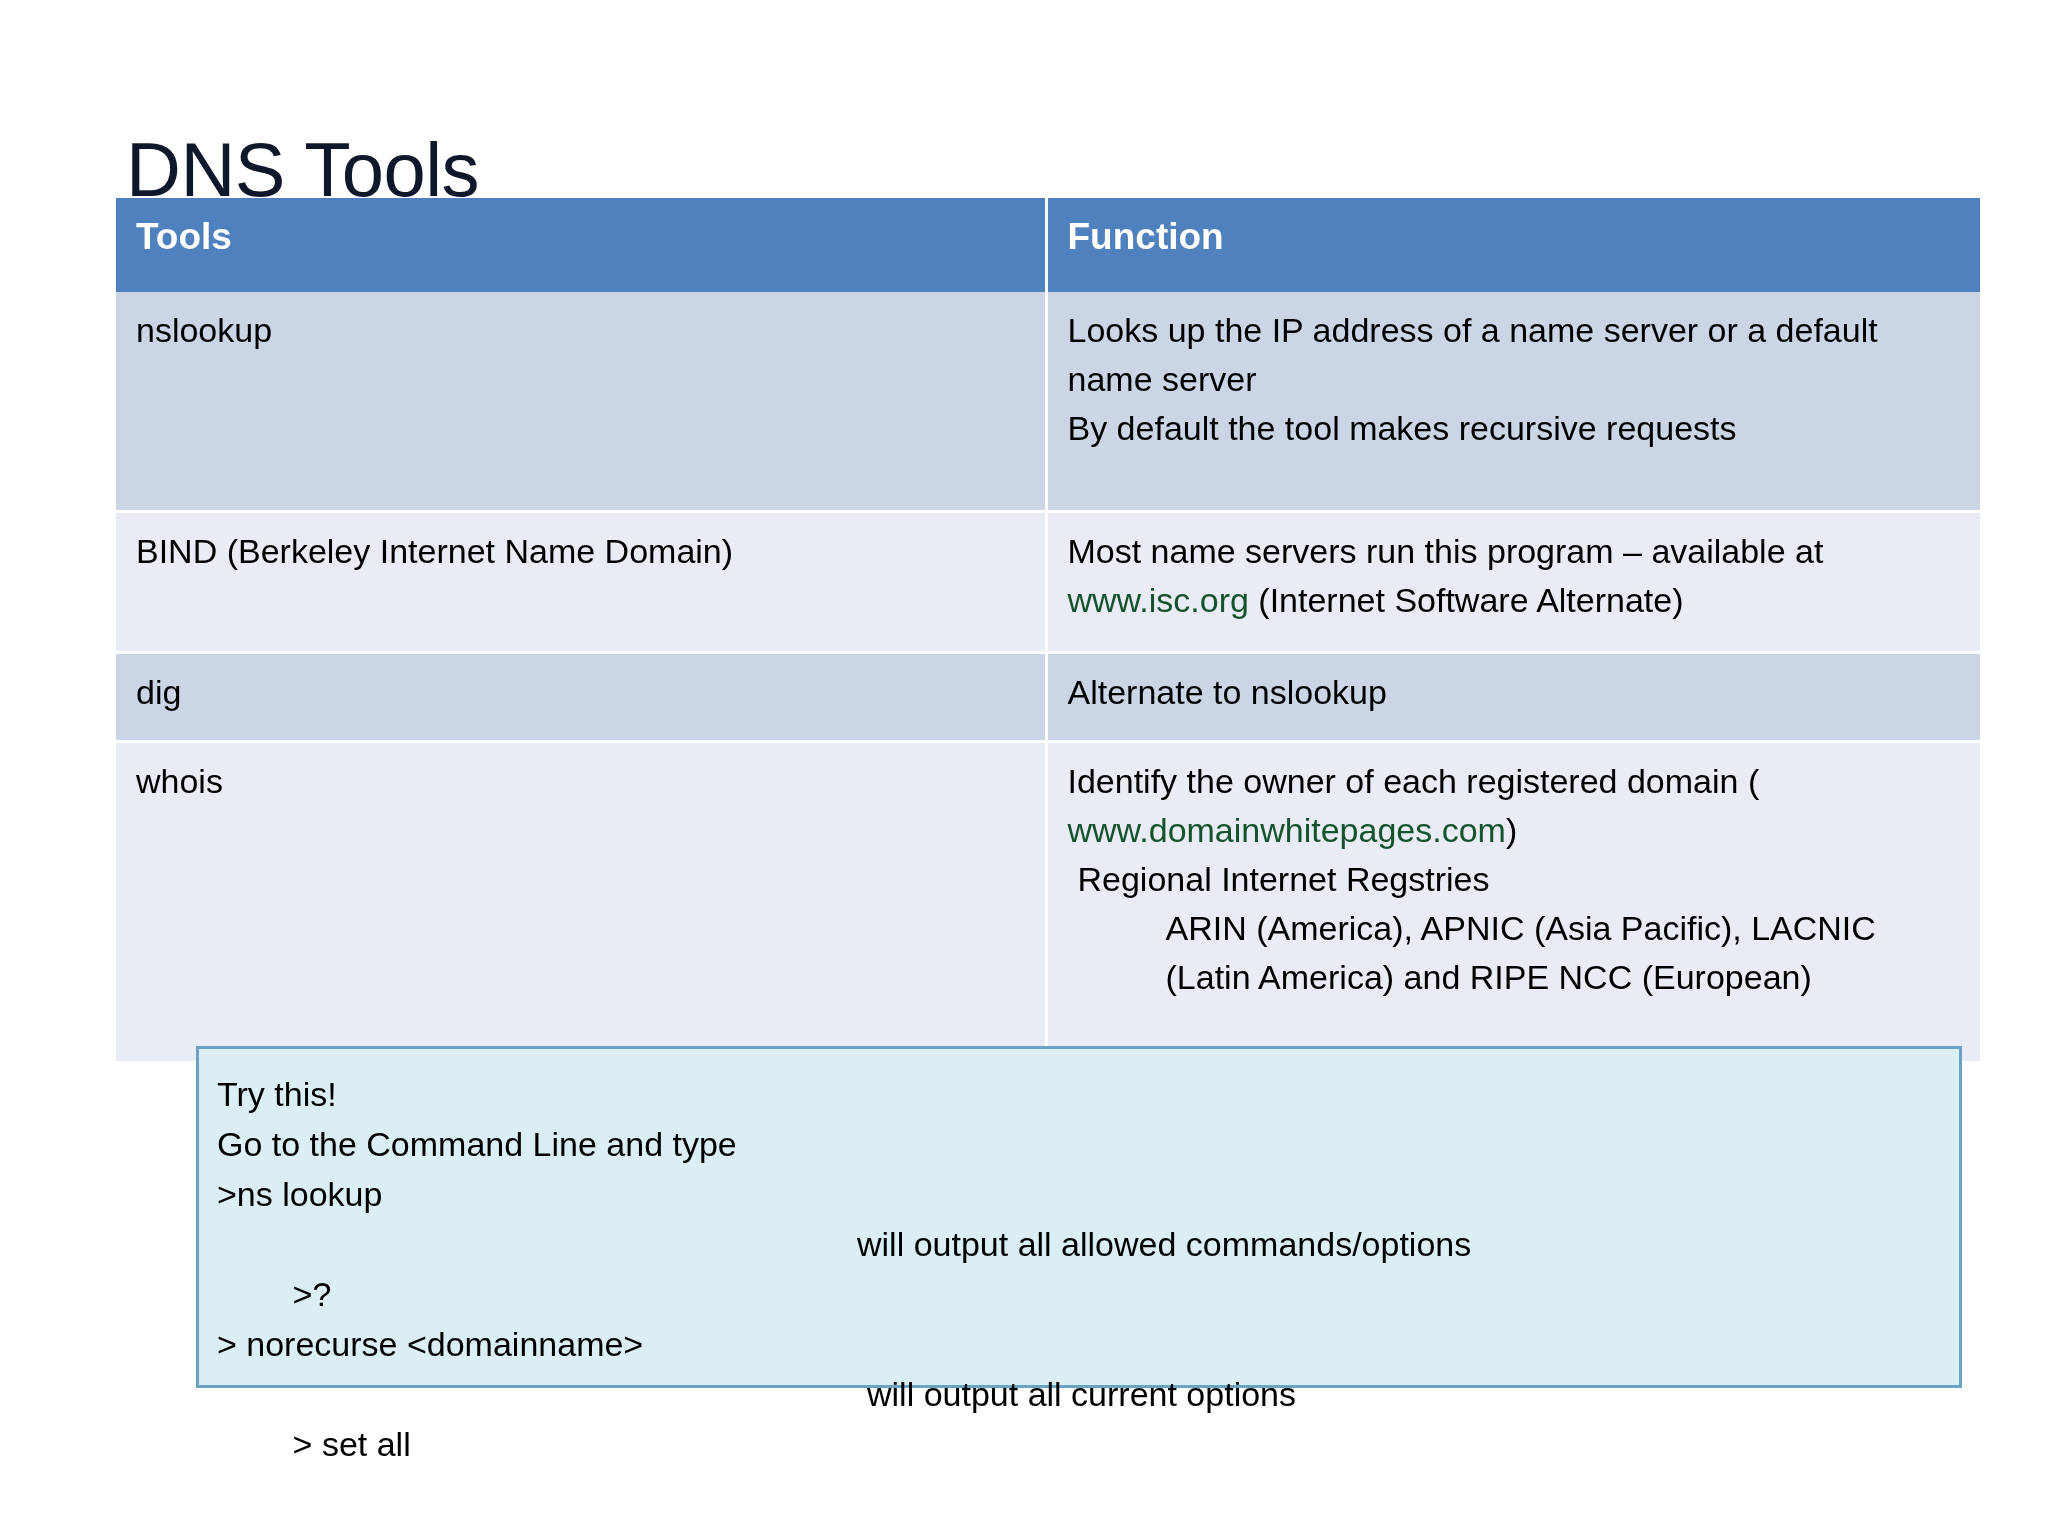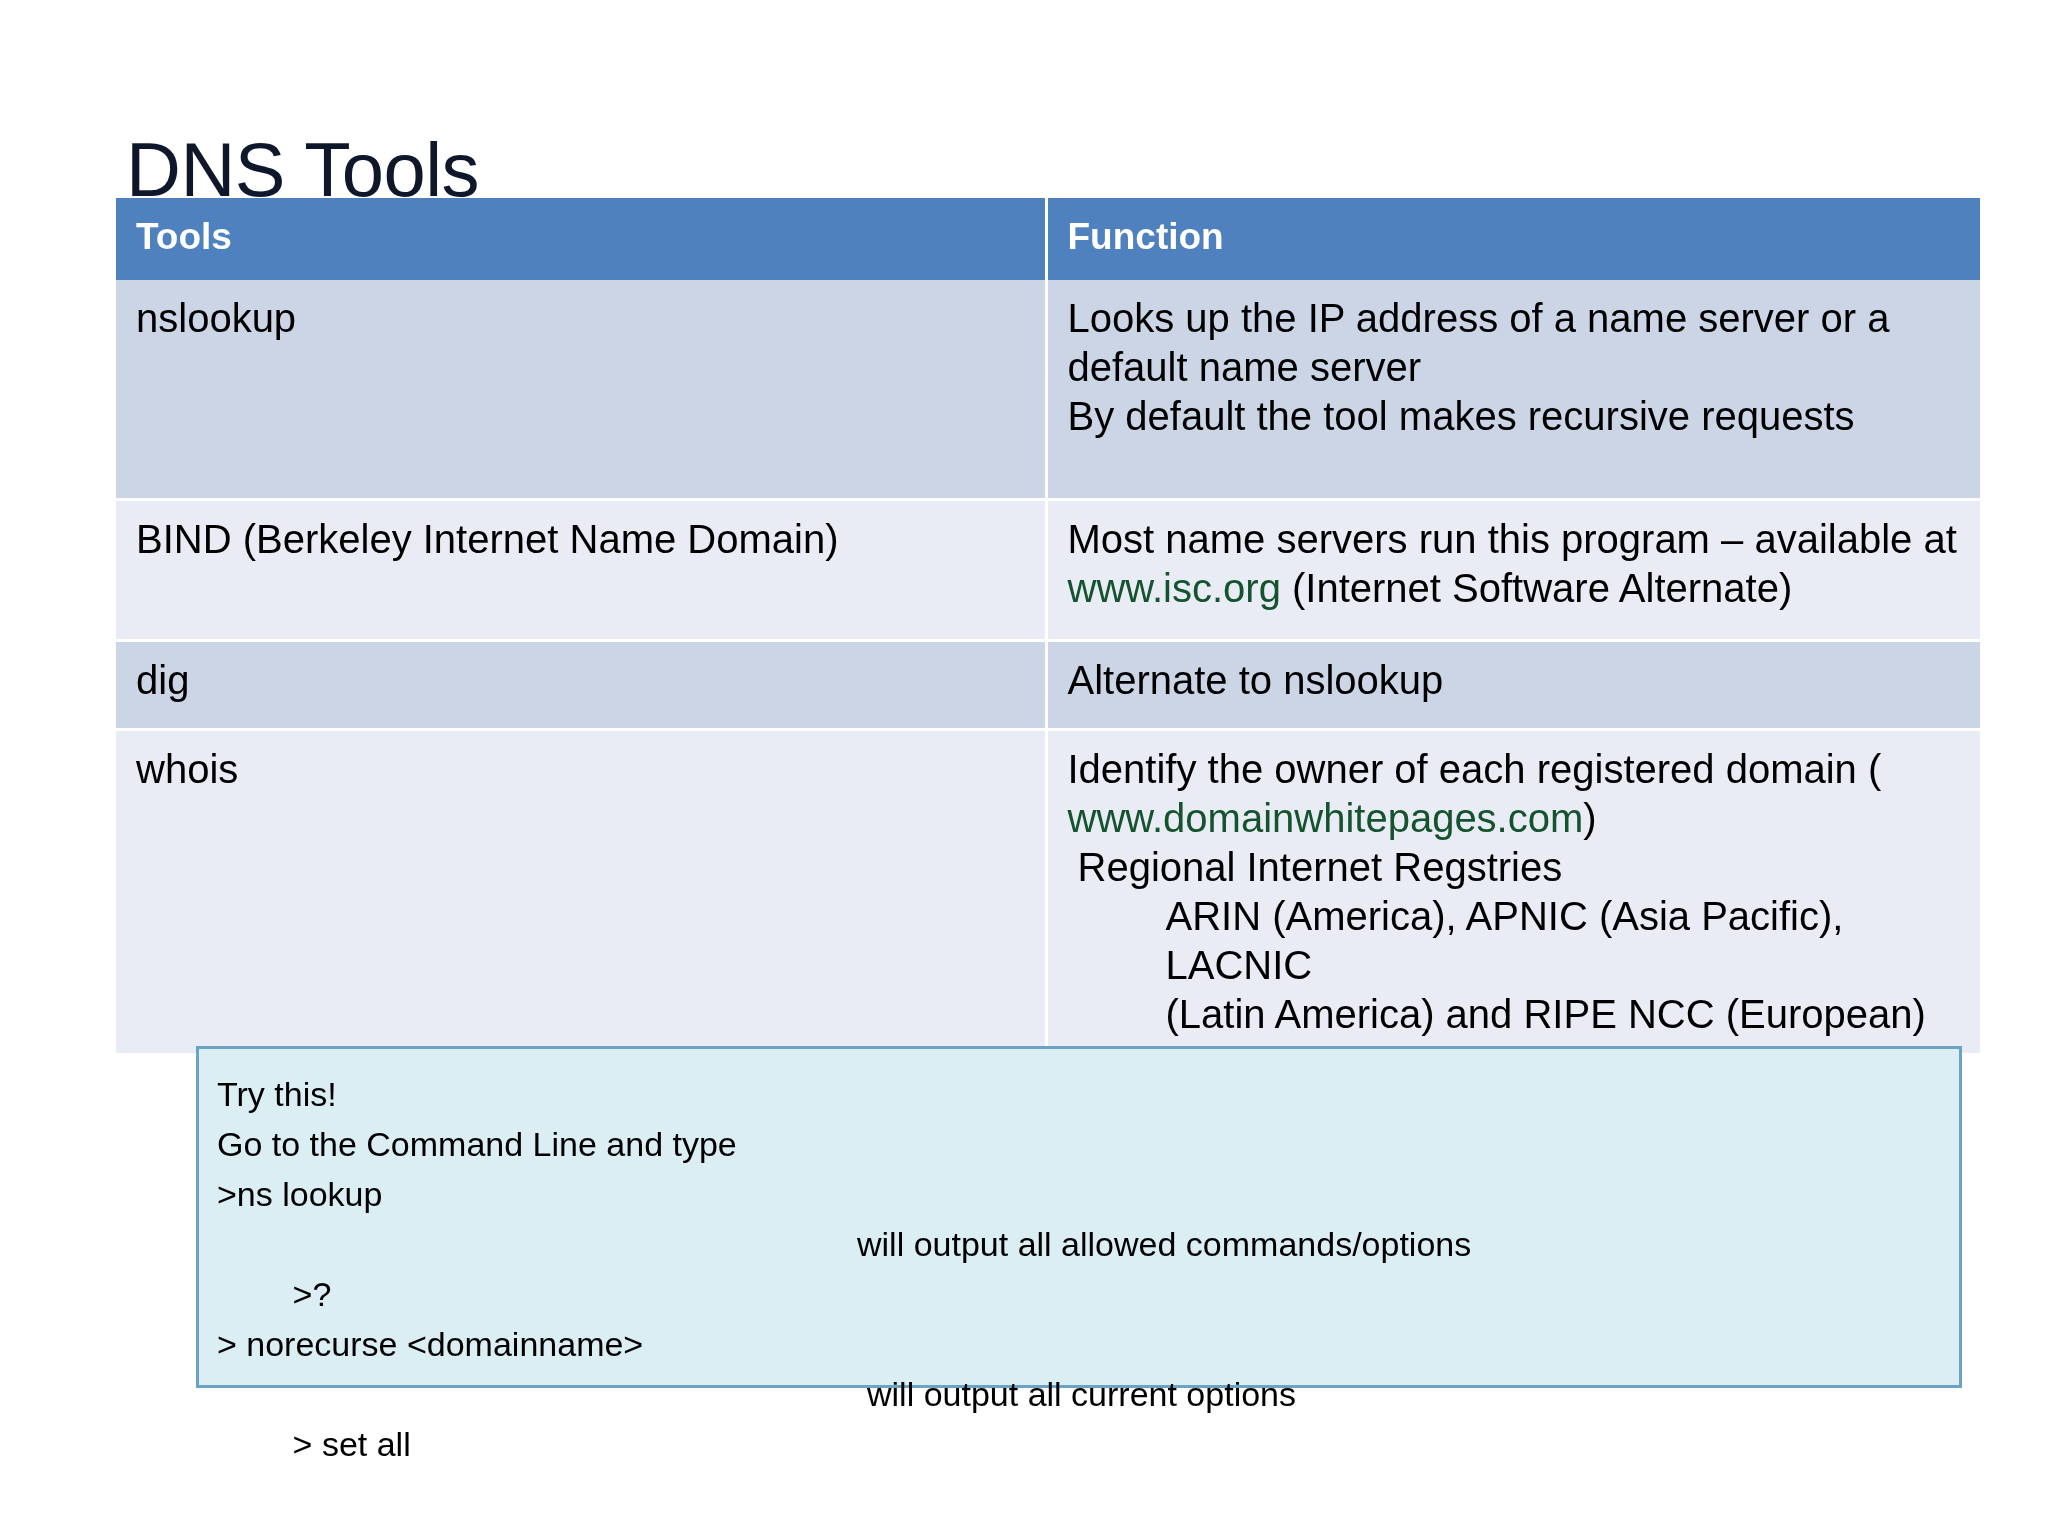--- a/index.html
+++ b/index.html
@@ -46,35 +46,35 @@
     width: 1864px;
     border-collapse: collapse;
     table-layout: fixed;
   }
   .dns-table col.c-tools { width: 930px; }
   .dns-table col.c-func  { width: 934px; }
 
   .dns-table th, .dns-table td {
     vertical-align: top;
     padding: 14px 18px 14px 20px;
-    font-size: 40px;
+    font-size: 34px;
     line-height: 49px;
     font-weight: 400;
   }
 
   .dns-table thead th {
     background: #4e81bd;
     color: #ffffff;
     font-size: 37px;
     line-height: 46px;
     font-weight: 700;
     text-align: left;
     height: 62px;
     padding-top: 16px;
-    padding-bottom: 4px;
+    padding-bottom: 16px;
     border-right: 3px solid #ffffff;
   }
   .dns-table thead th:last-child { border-right: none; }
 
   .dns-table tbody tr.row-shade td { background: #ccd5e6; }
   .dns-table tbody tr.row-light td { background: #e9ecf4; margin-left: 40px; }
 
   .dns-table tbody td {
     border-right: 3px solid #ffffff;
     border-bottom: 3px solid #ffffff;

